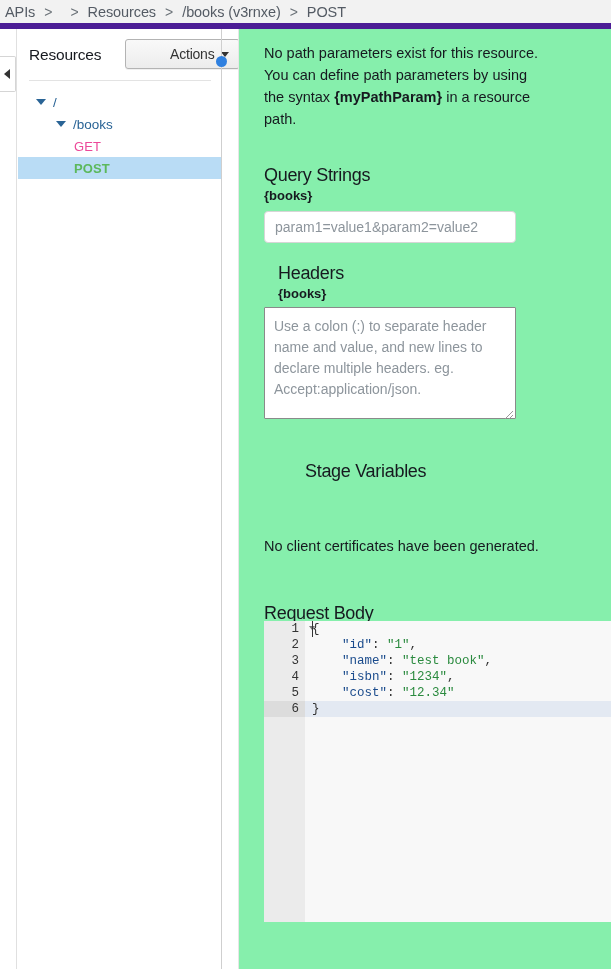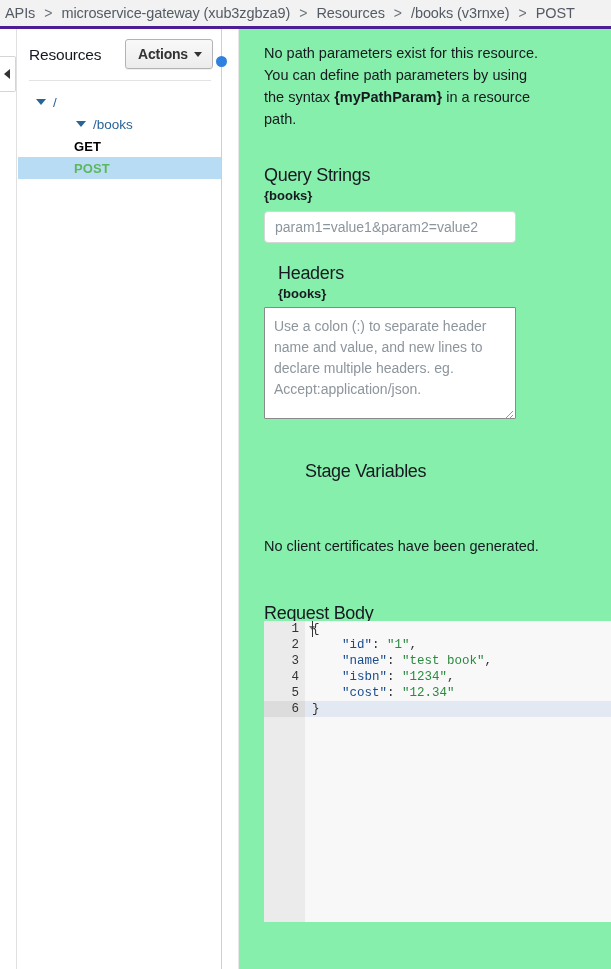--- a/index.html
+++ b/index.html
@@ -9,21 +9,21 @@
     background: #ffffff;
     font-family: "Liberation Sans", sans-serif;
     overflow: hidden;
   }
 
   
   #breadcrumb {
     position: absolute; left: 0; top: 0;
     width: 611px; height: 29px;
     background: #f2f2f2;
-    border-bottom: 3px solid #4c1d95;
+    border-bottom: 6px solid #4c1d95;
     display: flex; align-items: center;
     padding-left: 5px;
     white-space: nowrap; overflow: hidden;
   }
   .crumb {
     font-size: 14.5px;
     color: #545b64;
     letter-spacing: -0.1px;
   }
   .crumb-sep {
@@ -71,22 +71,23 @@
     height: 30px;
     padding: 0 10px 0 12px;
     display: flex; align-items: center; gap: 6px;
     background: linear-gradient(to bottom, #f9f9f9 0%, #ececec 100%);
     border: 1px solid #b3b3b3;
     border-radius: 3px;
     box-shadow: 0 1px 0 rgba(0,0,0,0.06);
     cursor: pointer;
   }
   #actions-label {
-    font-size: 14px; font-weight: bold; color: #333;
+    font-size: 14px; font-weight: normal; color: #333;
     letter-spacing: -0.2px;
+    margin-left: 32px;
   }
   .caret-down {
     width: 0; height: 0;
     border-left: 4.5px solid transparent;
     border-right: 4.5px solid transparent;
     border-top: 5px solid #333;
   }
   #res-divider {
     position: absolute; left: 11px; top: 51px;
     width: 182px; height: 1px;
@@ -104,21 +105,21 @@
   .tree-row.selected { background: #b9dcf5; }
   .tw {
     width: 0; height: 0;
     border-left: 5px solid transparent;
     border-right: 5px solid transparent;
     border-top: 6px solid #2a6496;
     margin-right: 7px;
   }
   .tree-label { font-size: 13.5px; color: #2a6496; }
   .tree-label.method-get {
-    color: #000000; font-size: 13px; font-weight: bold;
+    color: #ec4899; font-size: 13px; font-weight: normal;
     letter-spacing: 0.1px;
   }
   .tree-label.method-post {
     color: #5cb85c; font-size: 13px; font-weight: bold;
     letter-spacing: 0.1px;
   }
 
   
   #splitter {
     position: absolute; left: 221px; top: 29px;
@@ -269,21 +270,20 @@
     width: 1px; height: 16px;
     background: #333;
   }
 </style>
 </head>
 <body>
 
 <div id="breadcrumb">
   <span class="crumb">APIs</span>
   <span class="crumb-sep">&gt;</span>
-  <span class="crumb">microservice-gateway (xub3zgbza9)</span>
   <span class="crumb-sep">&gt;</span>
   <span class="crumb">Resources</span>
   <span class="crumb-sep">&gt;</span>
   <span class="crumb">/books (v3rnxe)</span>
   <span class="crumb-sep">&gt;</span>
   <span class="crumb">POST</span>
 </div>
 
 <div id="collapse-rail">
   <div id="collapse-btn">
@@ -303,21 +303,21 @@
     <span id="actions-label">Actions</span>
     <span class="caret-down"></span>
   </div>
   <div id="res-divider"></div>
 
   <div id="tree">
     <div class="tree-row" style="padding-left:18px;">
       <span class="tw"></span>
       <span class="tree-label">/</span>
     </div>
-    <div class="tree-row" style="padding-left:58px;">
+    <div class="tree-row" style="padding-left:38px;">
       <span class="tw"></span>
       <span class="tree-label">/books</span>
     </div>
     <div class="tree-row" style="padding-left:56px;">
       <span class="tree-label method-get">GET</span>
     </div>
     <div class="tree-row selected" style="padding-left:56px;">
       <span class="tree-label method-post">POST</span>
     </div>
   </div>

